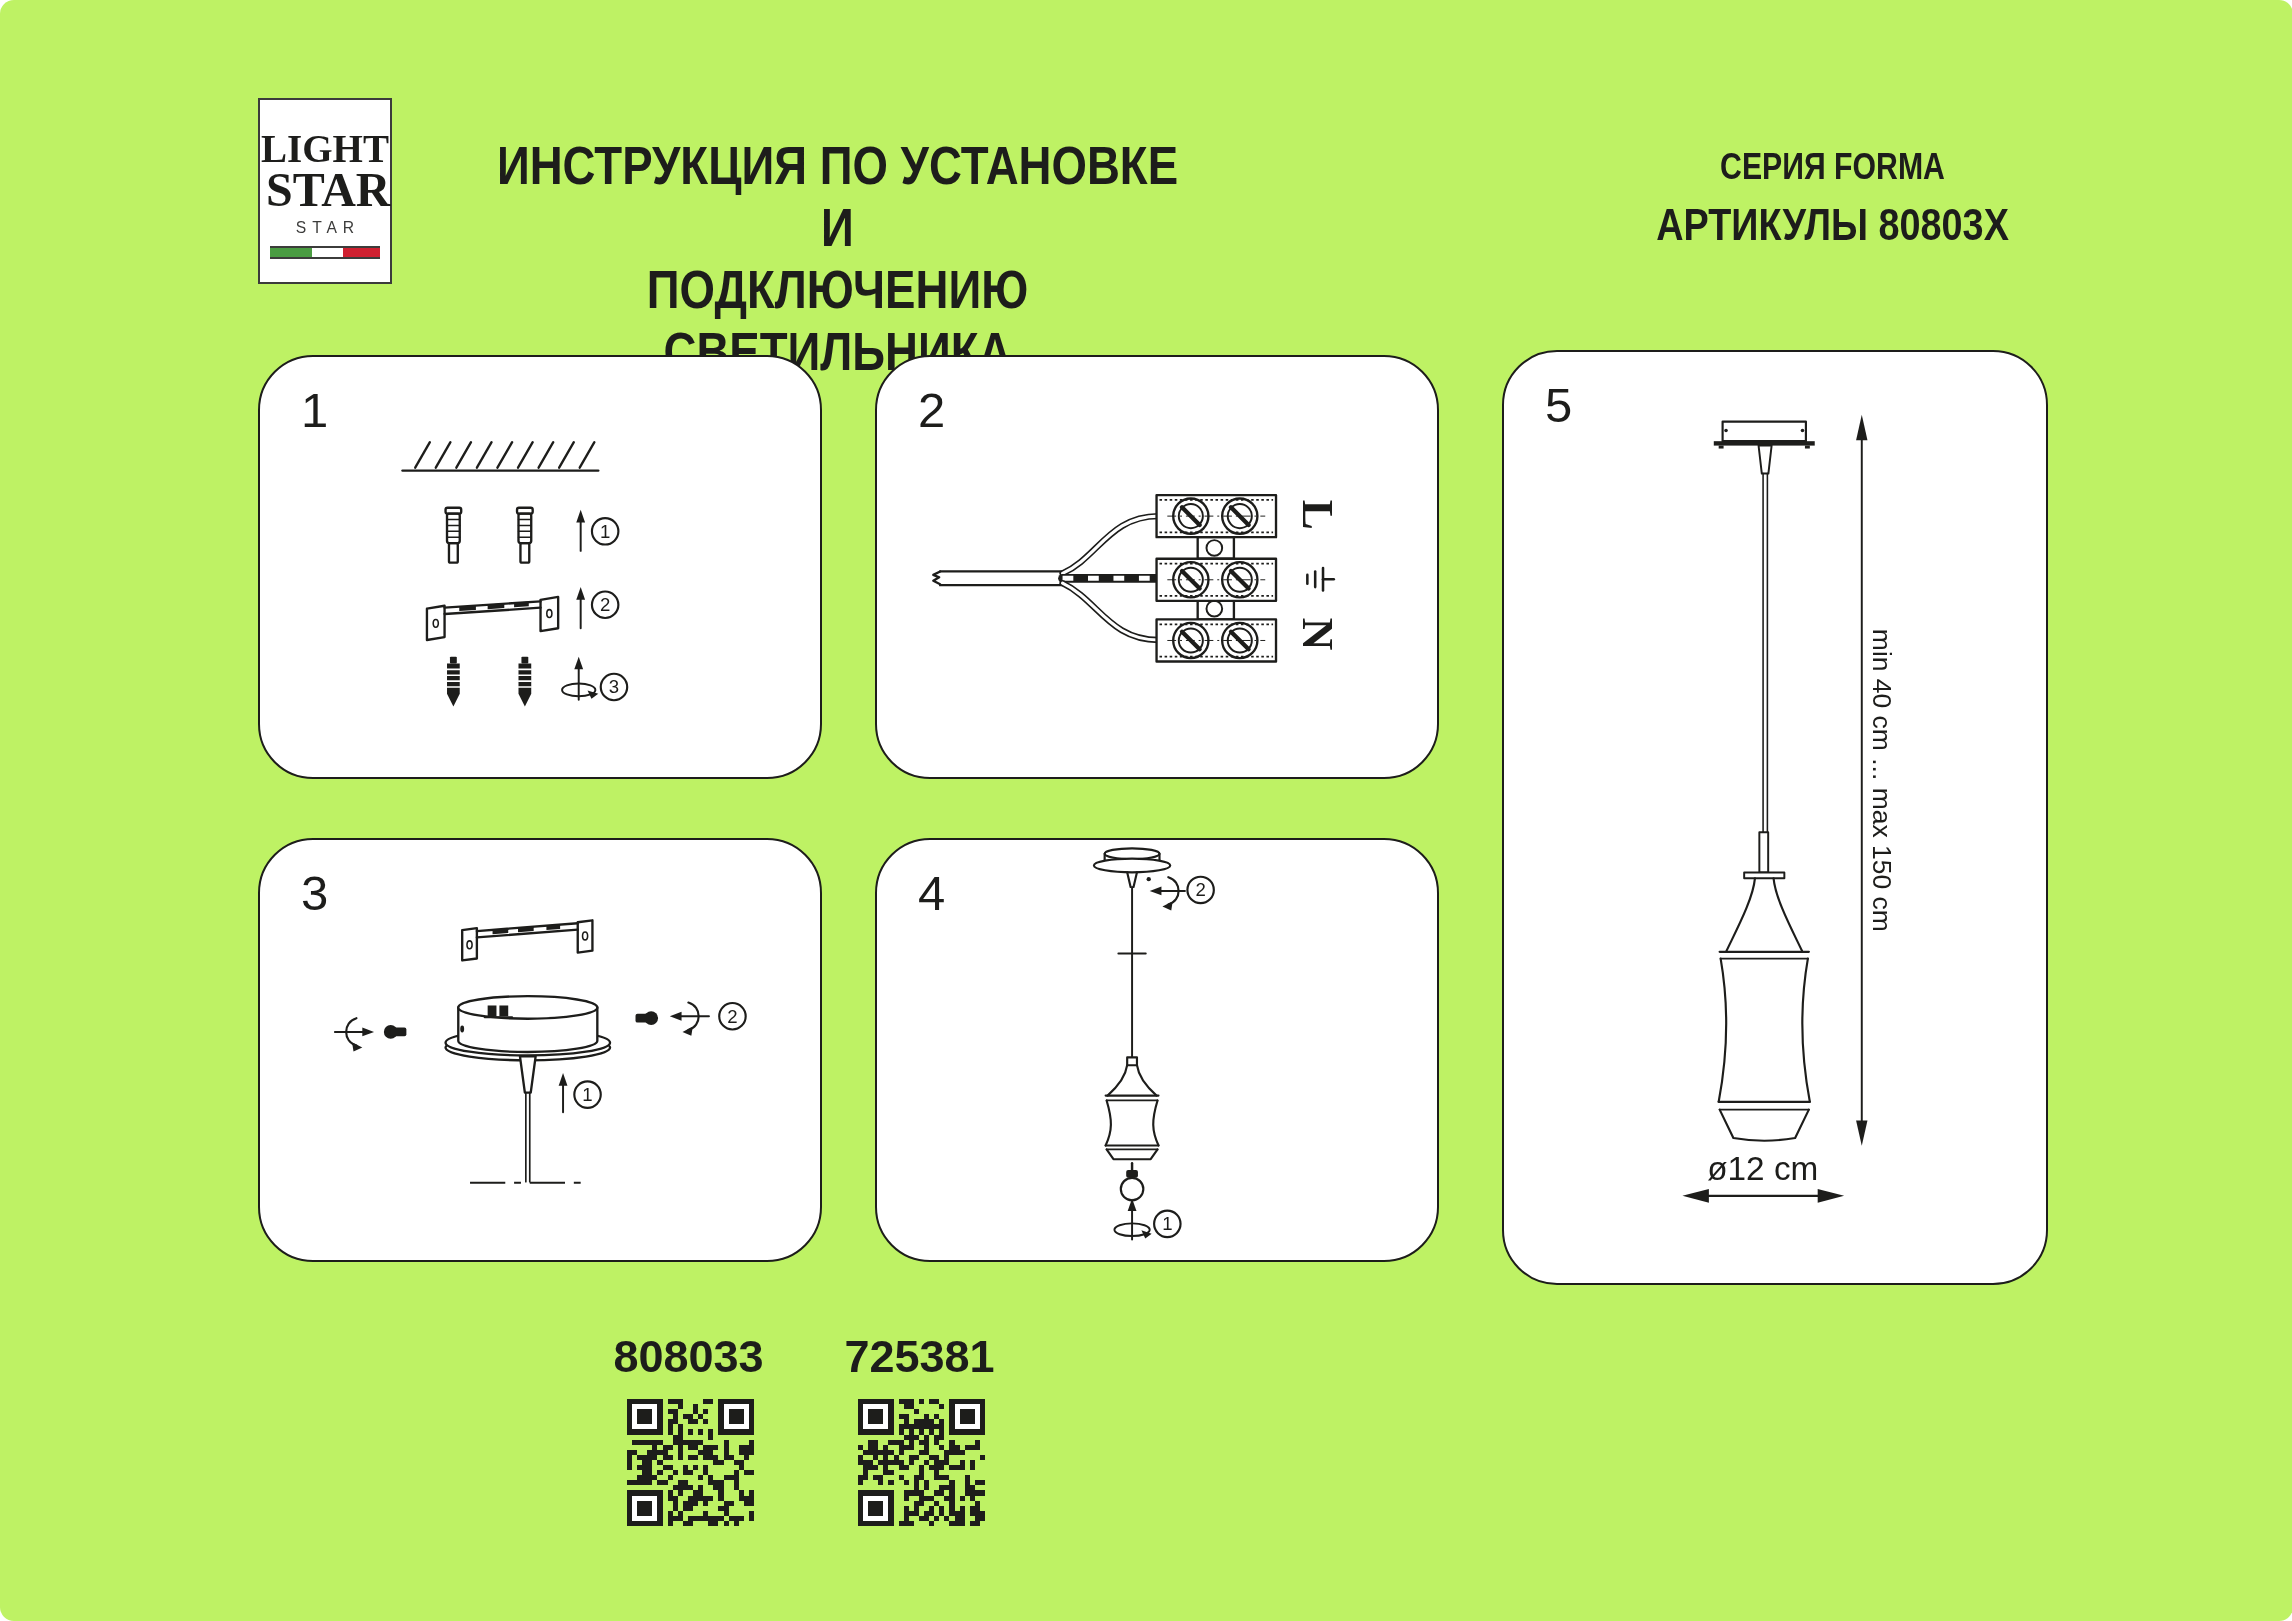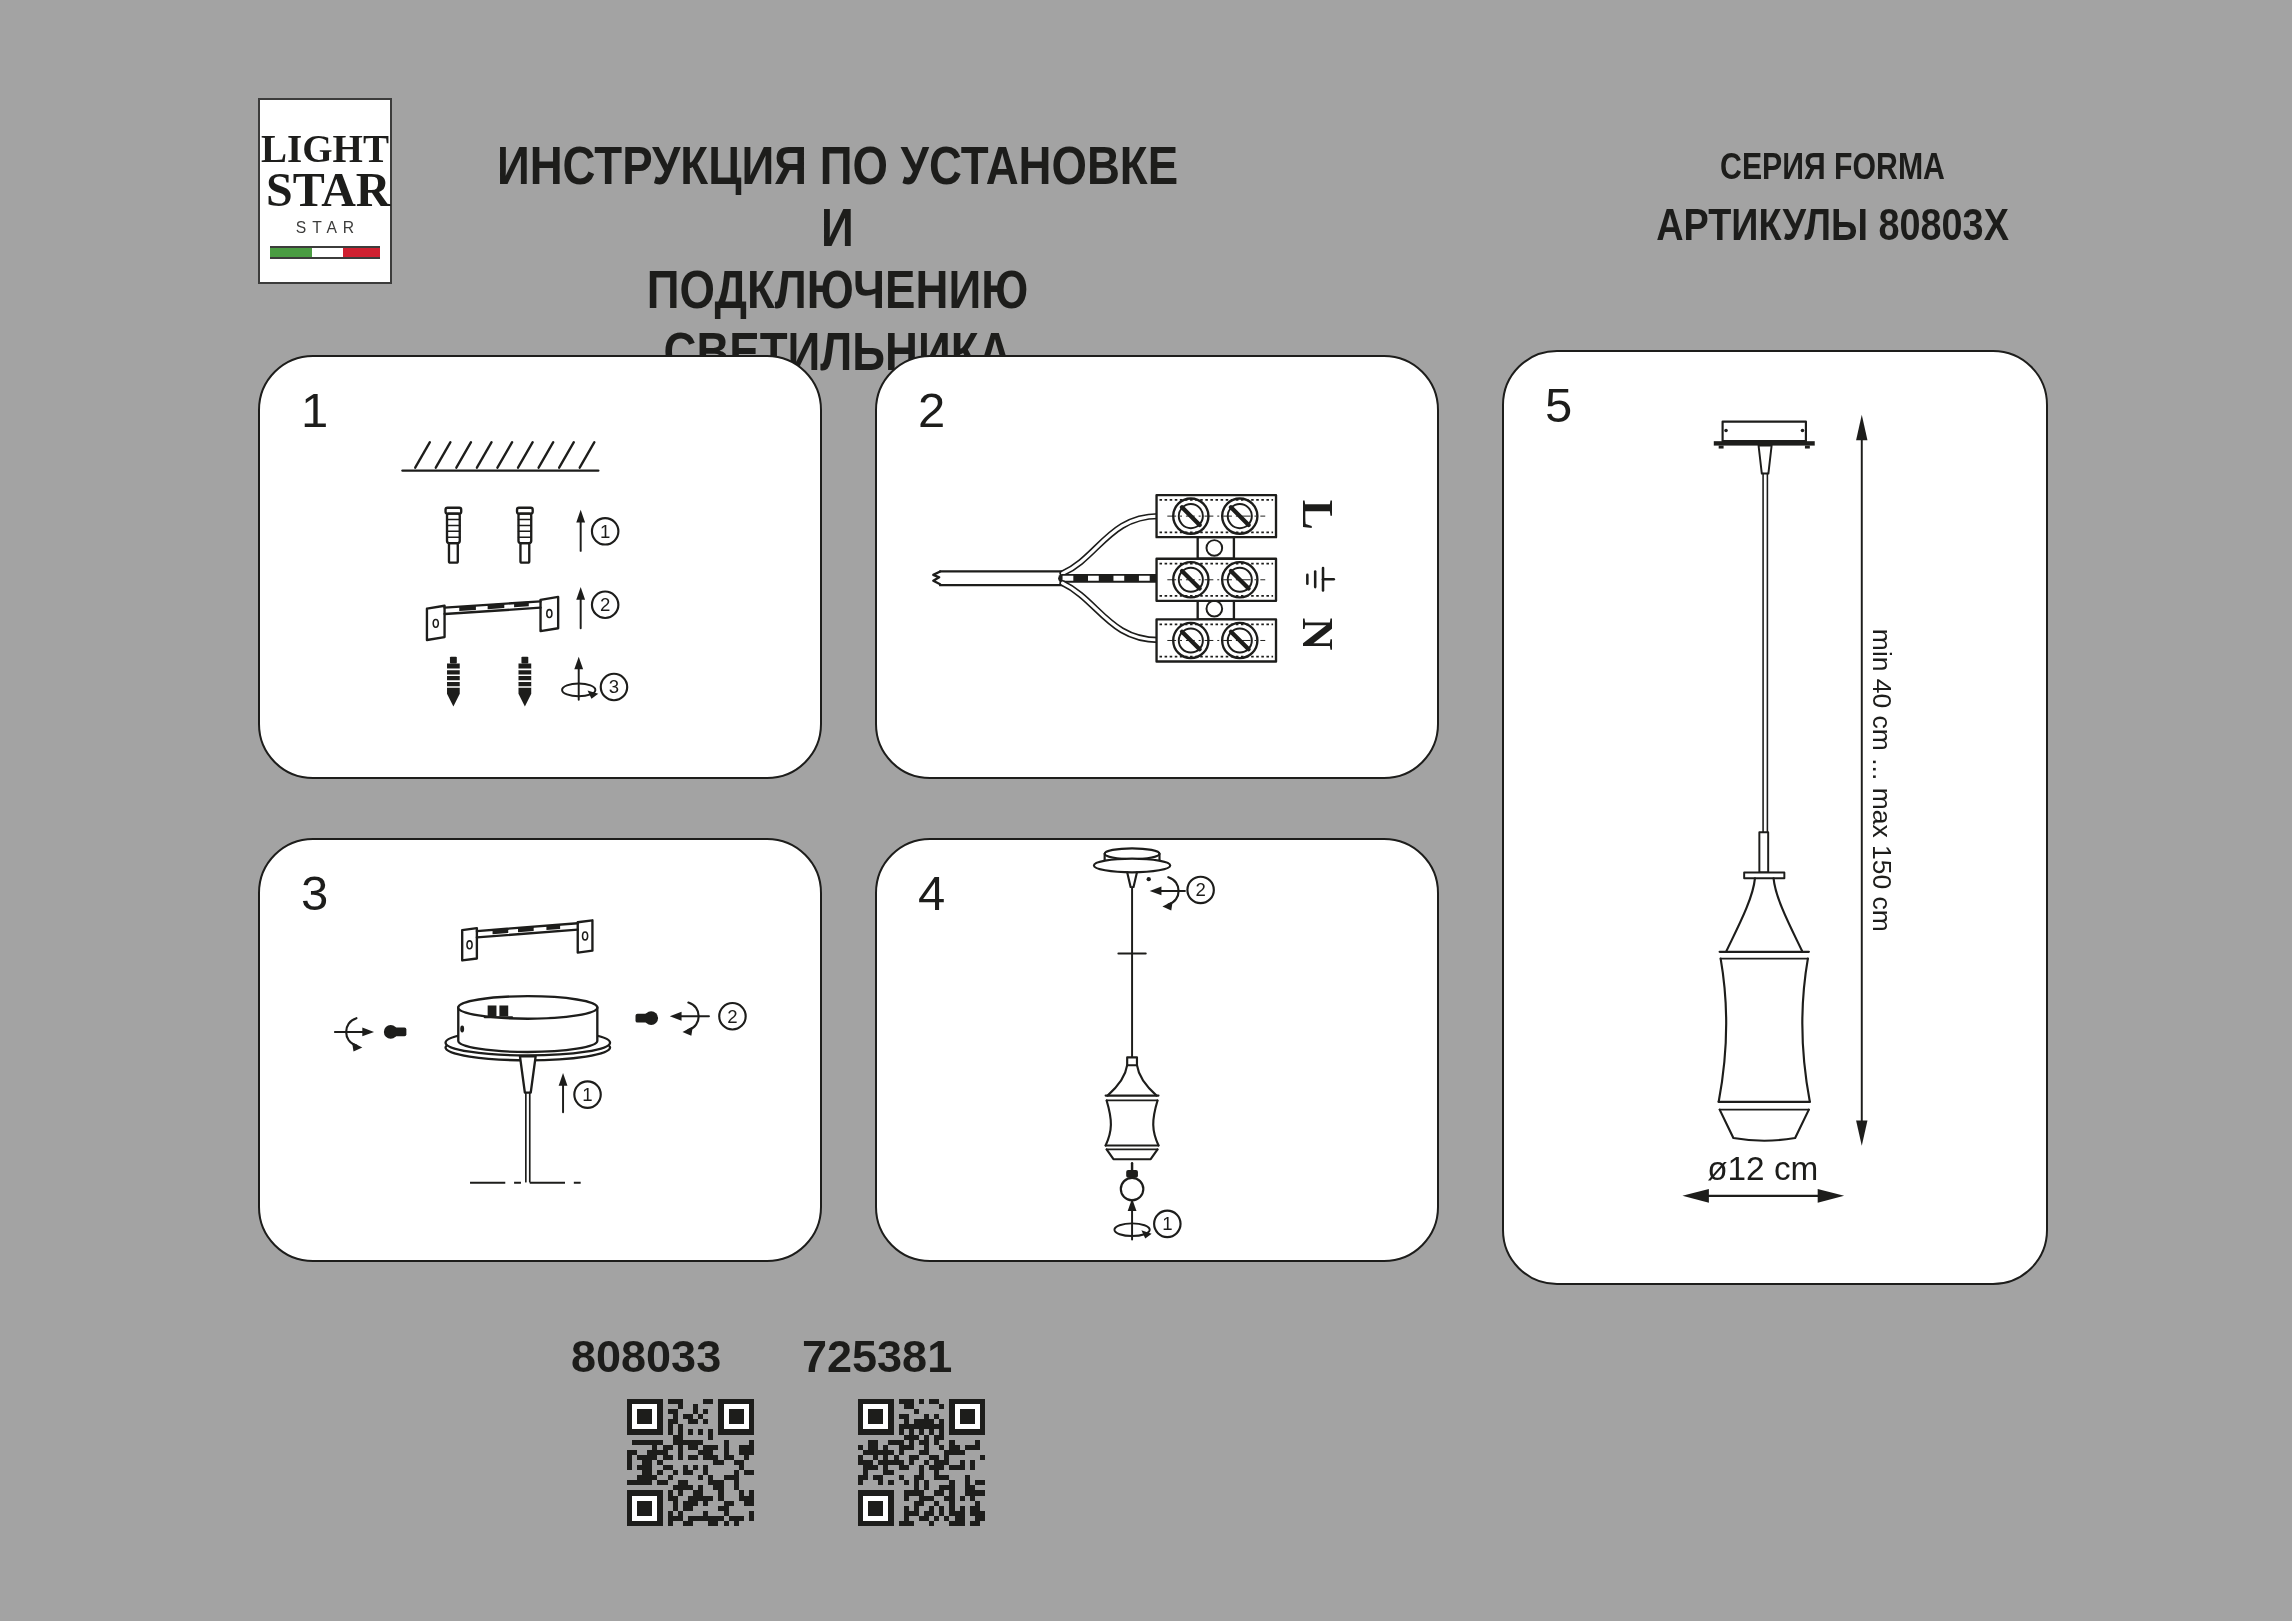--- a/index.html
+++ b/index.html
@@ -1,17 +1,17 @@
 <!DOCTYPE html>
 <html><head>
 <meta charset="utf-8">
 <style>
   html,body{margin:0;padding:0;background:#fff;}
-  .page{position:relative;width:2293px;height:1621px;background:#a3a3a3;overflow:hidden;
-        font-family:"Liberation Sans",sans-serif;color:#1d1d1b;}
+  .page{position:relative;width:2293px;height:1621px;background:#bef264;overflow:hidden;
+        font-family:"Liberation Sans",sans-serif;color:#1d1d1b;border-radius:14px;}
   
   .logo{position:absolute;left:258px;top:98px;width:134px;height:186px;border:2.9px solid #3c3c3b;
         box-sizing:border-box;text-align:center;background:#fff;}
   .logo-light{margin-top:29px;font-family:"Liberation Serif",serif;font-weight:700;font-size:39px;line-height:39px;letter-spacing:0px;}
   .logo-star{font-family:"Liberation Serif",serif;font-weight:700;font-size:48px;line-height:43px;margin-left:6px;}
   .logo-group{margin-top:7.8px;font-size:15.7px;line-height:17.6px;letter-spacing:5.9px;text-indent:5.9px;color:#3c3c3b;}
   .logo-flag{margin:9.8px auto 0 auto;width:110px;height:8.8px;border-top:2px solid #3c3c3b;border-bottom:2px solid #3c3c3b;display:flex;}
   .logo-flag span{display:block;height:100%;}
   
   .title{position:absolute;left:421px;top:135px;width:833px;text-align:center;
@@ -22,21 +22,21 @@
   
   .panel{position:absolute;border:2.9px solid #1d1d1b;border-radius:55px;box-sizing:border-box;background:#fff;}
   .panel-num{position:absolute;left:41px;top:29px;font-size:49px;line-height:1;color:#1d1d1b;}
   .panel svg{position:absolute;left:0;top:0;}
   svg text{font-family:"Liberation Sans",sans-serif;fill:#1d1d1b;}
   .stepnum{font-size:19px;}
   .seriflabel{font-family:"Liberation Serif",serif;font-weight:700;font-size:46px;}
   .dimtext{font-size:27px;}
   .diatext{font-size:34px;}
   
-  .art-code{position:absolute;width:235px;text-align:left;font-weight:bold;font-size:45px;top:1331px;}
+  .art-code{position:absolute;width:235px;text-align:center;font-weight:bold;font-size:45px;top:1331px;}
   .qr-box{position:absolute;top:1399px;width:127px;height:127px;}
   .website{position:absolute;left:1524px;top:1331px;width:421px;text-align:center;font-weight:bold;font-size:45px;}
 </style>
 </head>
 <body>
 
 <div class="page">
 
   <div class="logo">
     <div class="logo-light">LIGHT</div>

